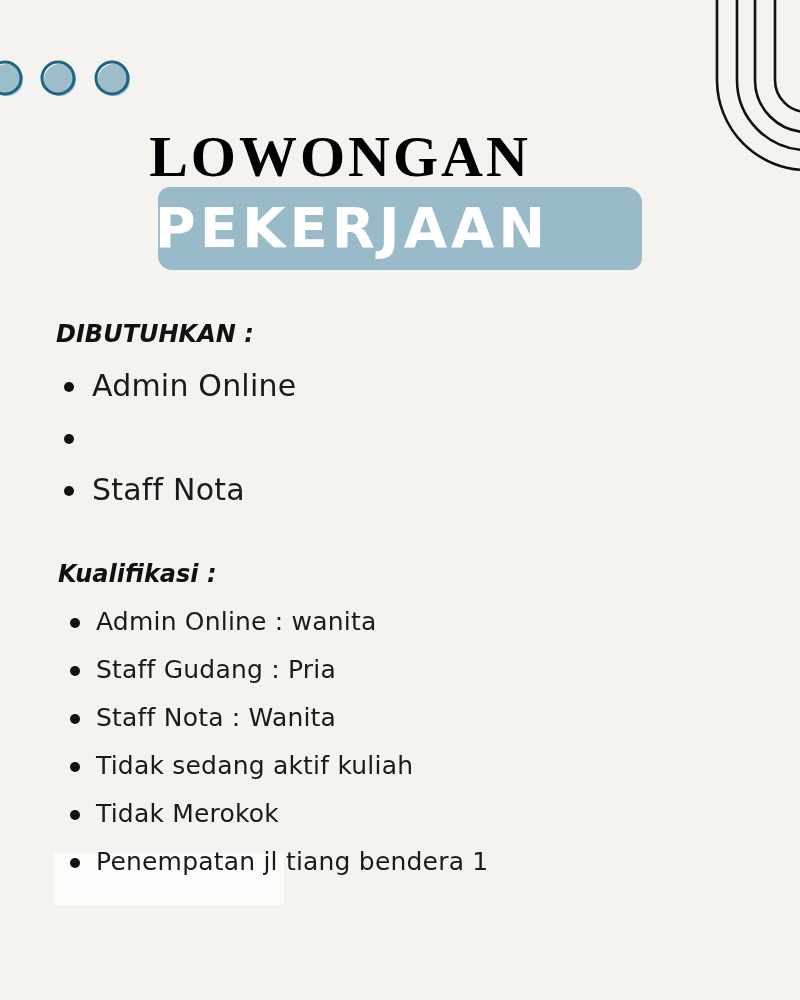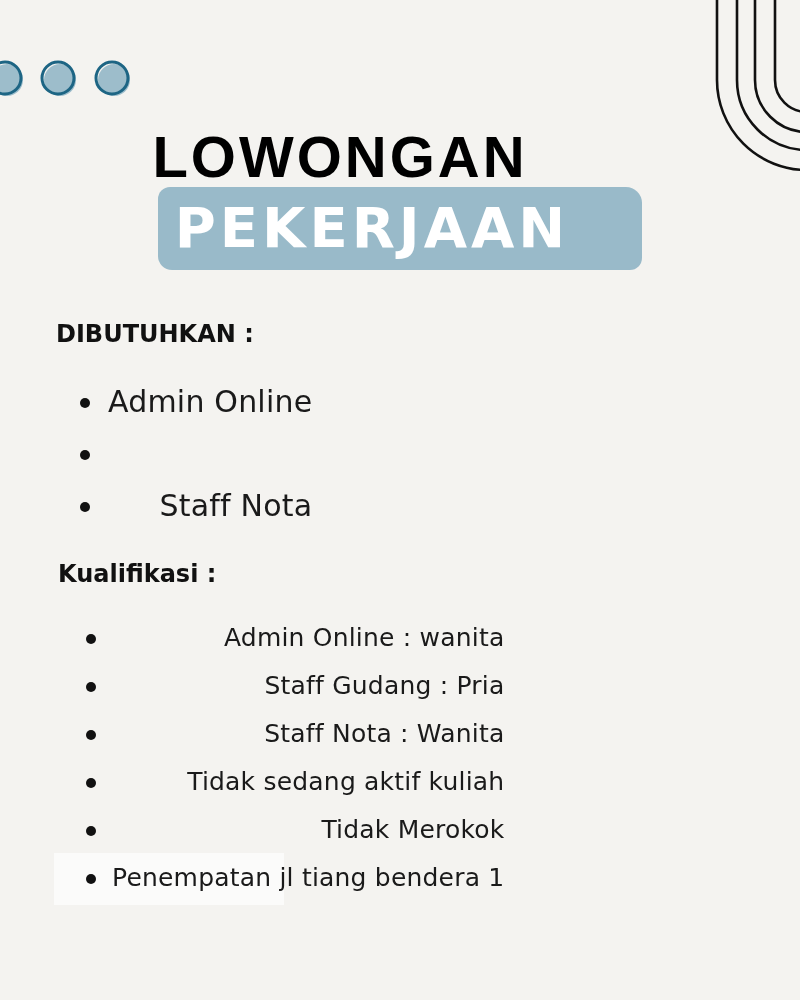--- a/index.html
+++ b/index.html
@@ -7,37 +7,38 @@
     width: 800px; height: 1000px; overflow: hidden;
     background: #f4f3f0;
     position: relative;
     font-family: "Liberation Sans", sans-serif;
     color: #111;
   }
   .dots { position: absolute; left: 0; top: 58px; width: 140px; height: 44px; }
   .arcs { position: absolute; right: 0; top: 0; width: 90px; height: 175px; }
   .title-main {
     position: absolute; top: 122px; left: 0; width: 680px; text-align: center;
-    font-family: Liberation Sans, sans-serif; font-weight: bold;
+    font-family: Liberation Serif, serif; font-weight: bold;
     font-size: 58px; letter-spacing: 3px; color: #000; line-height: 70px;
   }
   .title-band {
     position: absolute; left: 158px; top: 187px; width: 484px; height: 83px;
     background: #99bac9; border-radius: 12px 16px 12px 14px;
   }
   .title-sub {
     position: absolute; top: 193px; left: 0; width: 704px; text-align: center;
     font-family: "DejaVu Sans", sans-serif; font-weight: bold;
-    font-size: 56px; letter-spacing: 4px; color: #fff; line-height: 70px; padding-left: 20px;
+    font-size: 56px; letter-spacing: 4px; color: #fff; line-height: 70px;
   }
   .section-head {
     position: absolute; font-weight: bold; font-size: 24px; color: #111;
     font-family: "DejaVu Sans", sans-serif;
+    font-style: italic;
   }
-  .list { position: absolute; margin: 16px; padding: 0; list-style: none; text-align: right; }
+  .list { position: absolute; margin: 0; padding: 0; list-style: none; }
   .list li {
     position: relative; font-family: "DejaVu Sans", sans-serif;
     font-weight: 200; color: #1a1a1a; white-space: nowrap;
   }
   .list li .bullet {
     position: absolute; border-radius: 50%; background: #111;
   }
   .list1 { left: 62px; top: 360px; }
   .list1 li { font-size: 30px; height: 52px; line-height: 52px; padding-left: 30px; }
   .list1 li .bullet { width: 10px; height: 10px; left: 2px; top: 22px; }

